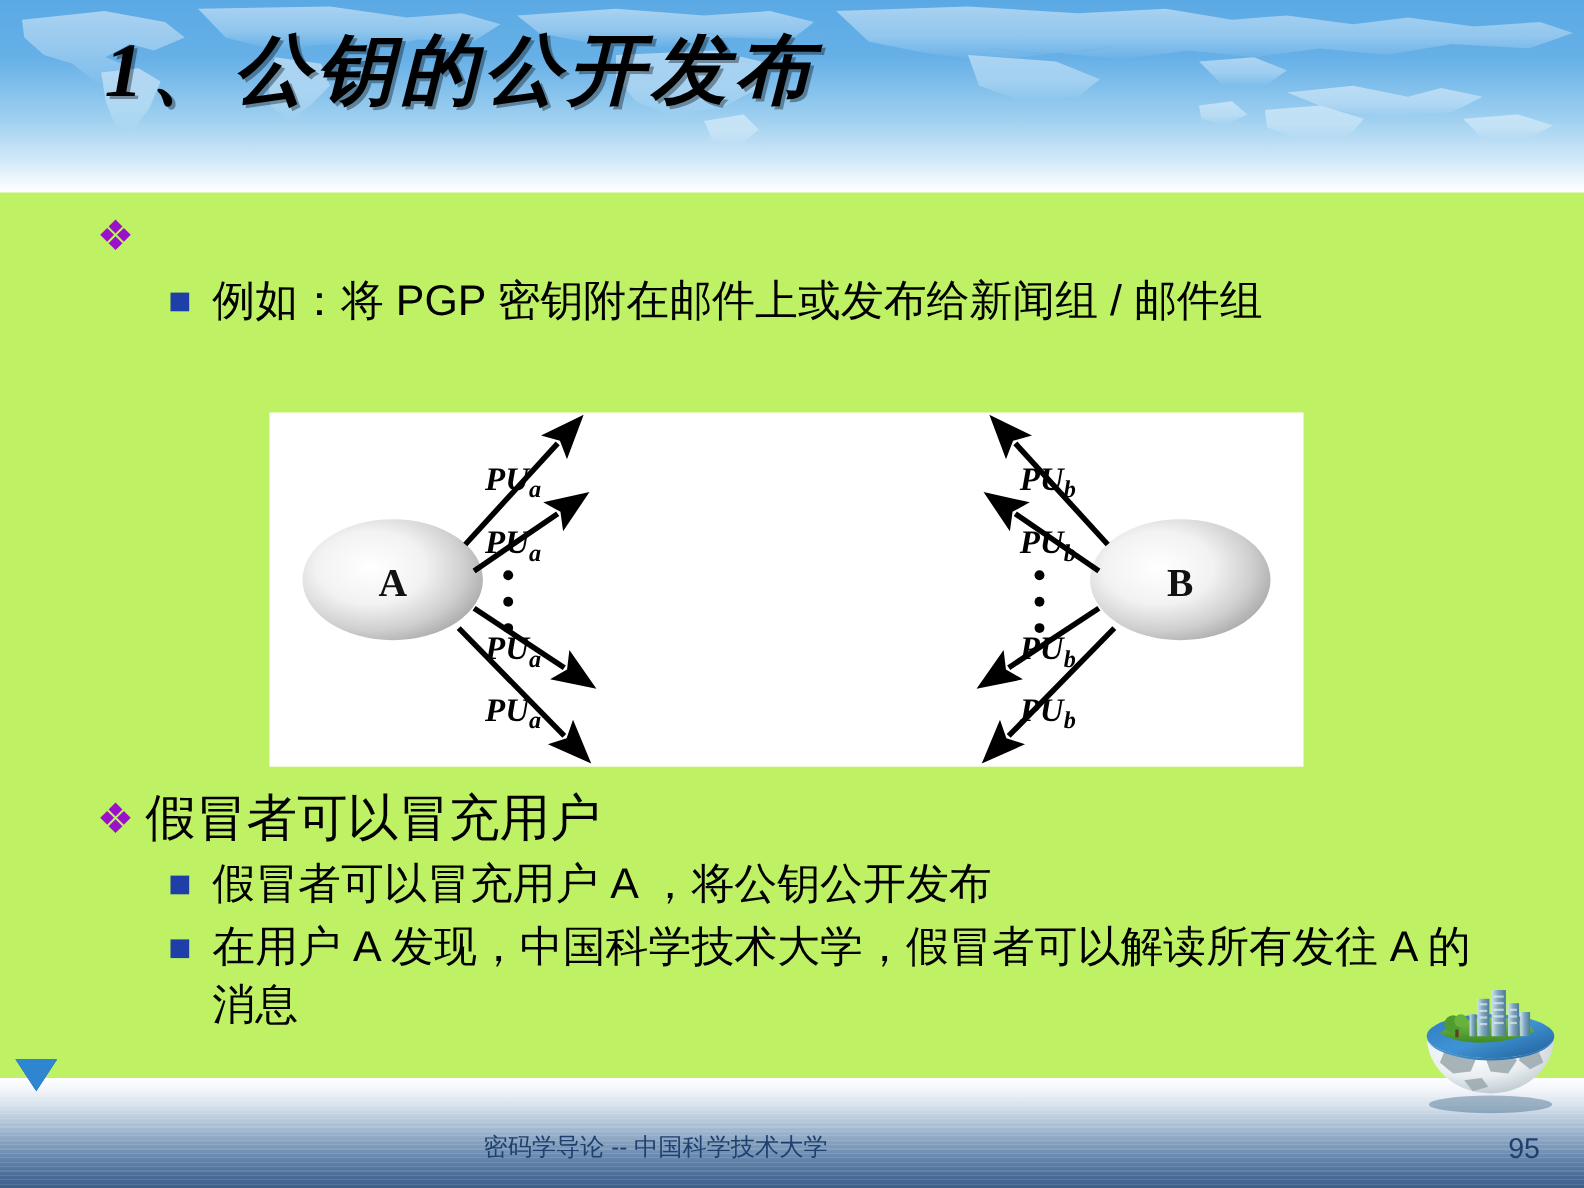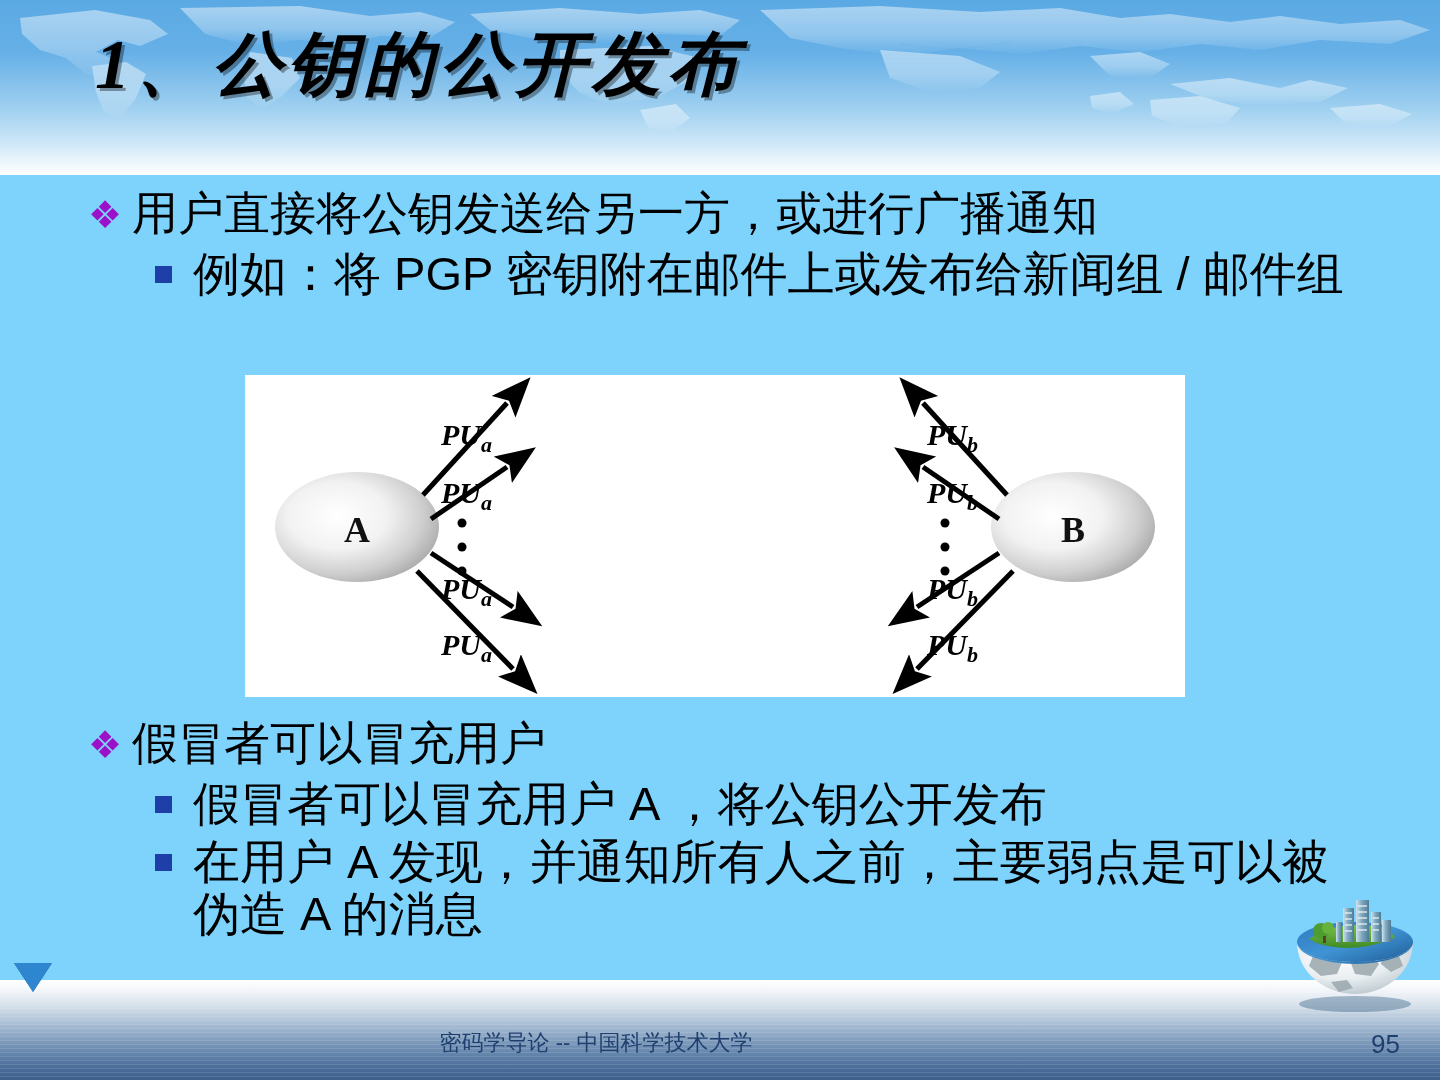--- a/index.html
+++ b/index.html
@@ -1,21 +1,21 @@
 <!DOCTYPE html>
 <html><head>
 <meta charset="utf-8">
 <style>
   html,body{margin:0;padding:0;}
   body{
     width:1440px;height:1080px;overflow:hidden;
     font-family:"Liberation Sans","DejaVu Sans",sans-serif;
     background:#ffffff;position:relative;
   }
-  .slide{position:absolute;inset:0;width:1440px;height:1080px;overflow:hidden;background:#7dd3fc;}
+  .slide{position:absolute;inset:0;width:1440px;height:1080px;overflow:hidden;background:#bef264;}
 
   
   .sky{
     position:absolute;left:0;top:0;width:1440px;height:175px;
     background:linear-gradient(to bottom,#5ba9e4 0%,#66b0e7 30%,#9fd0f0 62%,#cfe7f8 82%,#f2f9fd 95%,#ffffff 100%);
   }
   .worldmap{position:absolute;left:0;top:0;width:1440px;height:175px;opacity:.55;}
 
   
   .ocean{
@@ -63,21 +63,21 @@
     margin:6px 0 0 155px;max-width:1200px;
   }
   .lvl2 .bullet{
     flex:0 0 38px;
     margin-top:18px;
   }
   .lvl2 .sq{
     display:block;width:17px;height:17px;background:#1f3fa8;
   }
   .lvl2 .txt{
-    font-size:47px;line-height:52px;color:#000;
+    font-size:39px;line-height:52px;color:#000;
     letter-spacing:0px;
   }
 
   
   .diagram{
     position:absolute;left:245px;top:375px;width:940px;height:322px;
     background:#ffffff;
   }
   .diagram svg{display:block;}
 
@@ -136,21 +136,20 @@
       <path d="M900,44 Q960,54 1010,42"></path>
     </g>
   </svg>
 
   <div class="title">1、公钥的公开发布</div>
 
   <div class="content">
 
     <div class="lvl1">
       <span class="bullet">❖</span>
-      <span class="txt">用户直接将公钥发送给另一方，或进行广播通知</span>
     </div>
 
     <div class="lvl2">
       <span class="bullet">
           <i class="sq"></i>
         </span>
       <span class="txt">例如：将 PGP 密钥附在邮件上或发布给新闻组 / 邮件组</span>
     </div>
   </div>
 
@@ -231,21 +230,21 @@
       <span class="bullet">
           <i class="sq"></i>
         </span>
       <span class="txt">假冒者可以冒充用户 A ，将公钥公开发布</span>
     </div>
 
     <div class="lvl2" style="max-width:1185px;">
       <span class="bullet">
           <i class="sq"></i>
         </span>
-      <span class="txt">在用户 A 发现，并通知所有人之前，主要弱点是可以被伪造 A 的消息</span>
+      <span class="txt">在用户 A 发现，中国科学技术大学，假冒者可以解读所有发往 A 的消息</span>
     </div>
   </div>
 
   <div class="ocean"></div>
   <div class="ripples"></div>
 
   <div class="nav-triangle"></div>
 
   <svg class="globe" viewBox="0 0 145 120">
     <defs>

